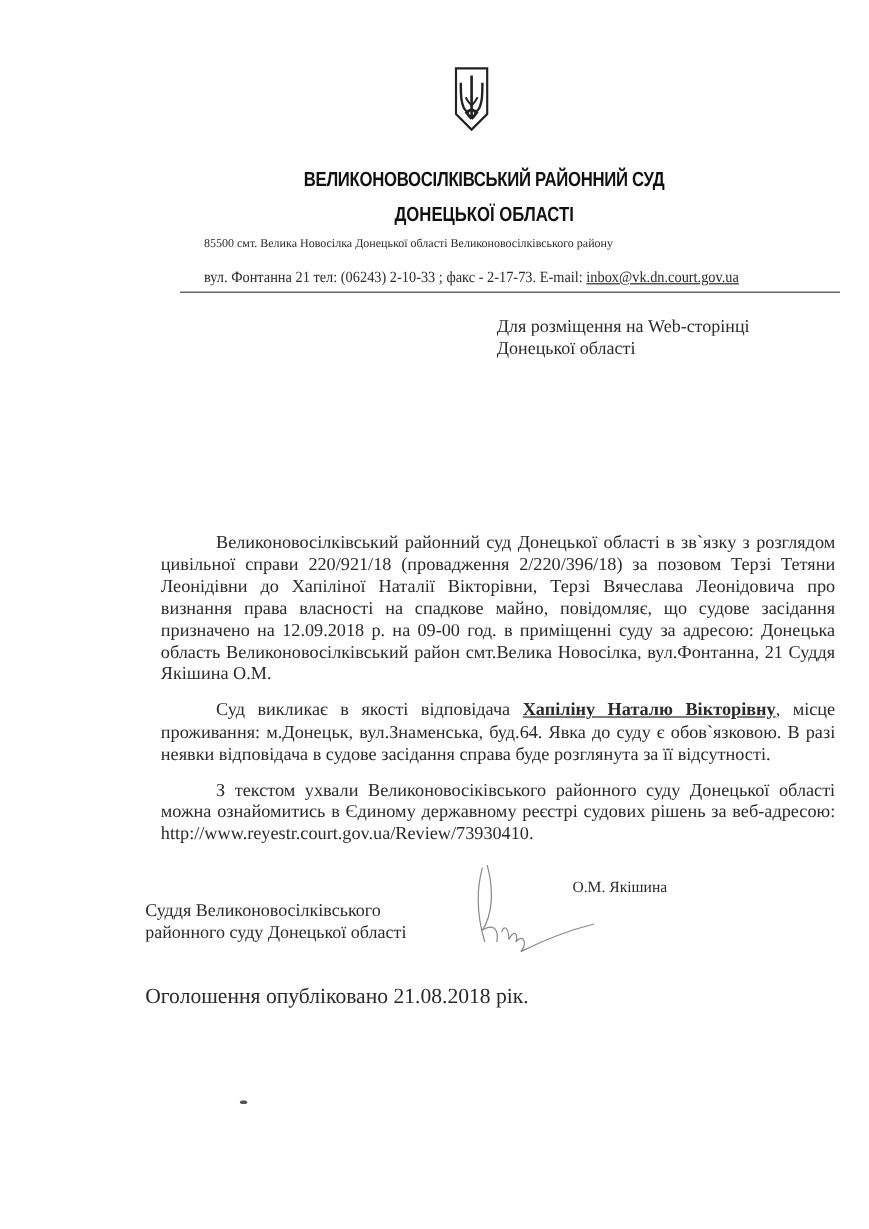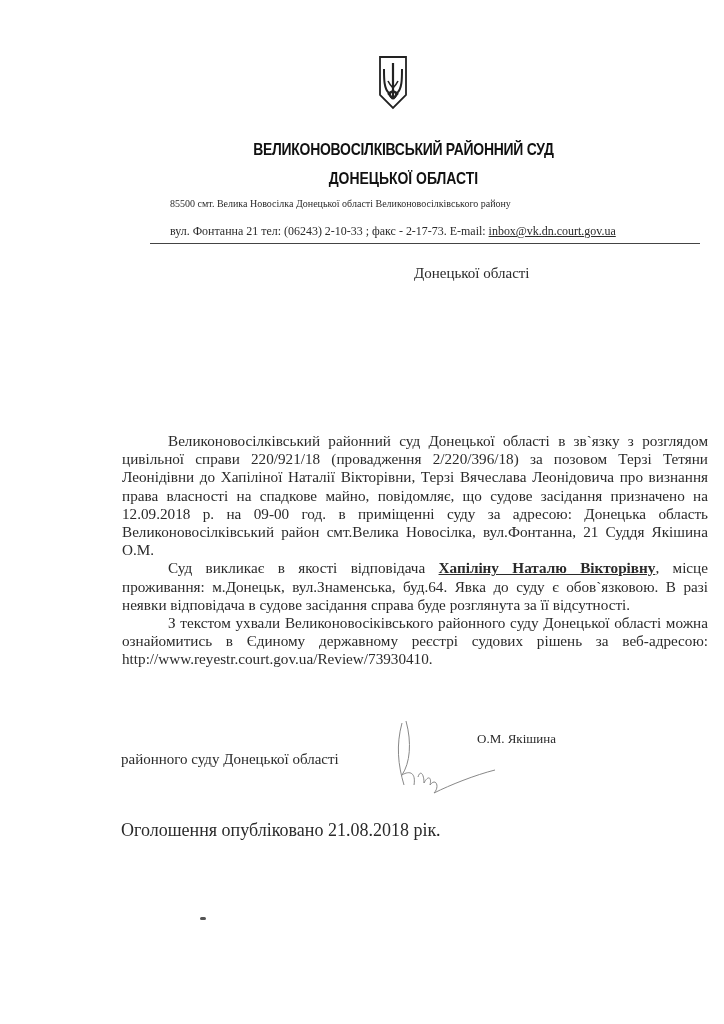--- a/index.html
+++ b/index.html
@@ -13,21 +13,21 @@
     .court-region { left: 0; width: 724px; top: 169px; text-align: center; padding-left: 80px; box-sizing: border-box;
                   font-family: "Liberation Sans", sans-serif; font-weight: bold; font-size: 17px;
                   transform: scaleX(0.82); transform-origin: 410px 0; color: #111; }
     .addr1 { left: 170px; top: 198px; font-size: 10px; white-space: nowrap; }
     .addr2 { left: 170px; top: 223px; font-size: 13px; white-space: nowrap; transform: scaleX(0.92); transform-origin: 0 0; }
     .addr2 .email { text-decoration: underline; }
     .rule { left: 150px; top: 243px; width: 550px; height: 1px; background: #444; }
     .rec { left: 414px; top: 264px; font-size: 15px; line-height: 18px; }
     .rec .bold { font-weight: bold; }
     .body-text { left: 122px; width: 586px; top: 432px; font-size: 15.2px; line-height: 18.2px; text-align: justify; }
-    .body-text p { margin: 0; text-indent: 46px; }
+    .body-text p { margin: 12px; text-indent: 46px; }
     .body-text .ul { font-weight: bold; text-decoration: underline; }
     .sig-left { left: 121px; top: 750px; font-size: 15px; line-height: 19px; }
     .sig-name { left: 477px; top: 731px; font-size: 13px; }
     .signature { left: 390px; top: 715px; width: 110px; height: 80px; }
     .published { left: 121px; top: 820px; font-size: 18px; }
     .speck { left: 200px; top: 917px; width: 6px; height: 3px; background: #555; border-radius: 2px; }
   </style>
 </head>
 <body>
 
@@ -40,31 +40,33 @@
   <circle cx="15" cy="40" r="3" fill="none" stroke="#222" stroke-width="1.4"></circle>
 </svg>
 
 <div class="abs court-name">ВЕЛИКОНОВОСІЛКІВСЬКИЙ РАЙОННИЙ СУД</div>
 <div class="abs court-region">ДОНЕЦЬКОЇ ОБЛАСТІ</div>
 <div class="abs addr1">85500 смт. Велика Новосілка Донецької області Великоновосілківського району</div>
 <div class="abs addr2"><span>вул. Фонтанна 21 тел: (06243)   2-10-33 ;  факс -  2-17-73.  E-mail: </span><span class="email">inbox@vk.dn.court.gov.ua</span></div>
 <div class="abs rule"></div>
 
 <div class="abs rec">
+  <div>Для розміщення на Web-сторінці</div>
   <div>Донецької області</div>
   <div style="height:18px"></div>
 </div>
 
 <div class="abs body-text">
   <p>Великоновосілківський районний суд Донецької області в зв`язку з розглядом цивільної справи 220/921/18 (провадження 2/220/396/18) за позовом Терзі Тетяни Леонідівни до Хапіліної Наталії Вікторівни, Терзі Вячеслава Леонідовича про визнання права власності на спадкове майно,  повідомляє, що судове засідання призначено на 12.09.2018 р. на 09-00 год. в приміщенні суду за адресою: Донецька область Великоновосілківський район смт.Велика Новосілка, вул.Фонтанна, 21 Суддя Якішина О.М.</p>
   <p><span>Суд викликає в якості відповідача </span><span class="ul">Хапіліну Наталю Вікторівну</span><span>, місце проживання: м.Донецьк, вул.Знаменська, буд.64. Явка до суду є обов`язковою. В разі неявки відповідача в судове засідання справа буде розглянута за її відсутності.</span></p>
   <p>З текстом ухвали Великоновосіківського районного суду  Донецької області  можна ознайомитись в Єдиному державному реєстрі судових рішень за веб-адресою: http://www.reyestr.court.gov.ua/Review/73930410.</p>
 </div>
 
 <div class="abs sig-left">
+  <div>Суддя Великоновосілківського</div>
   <div>районного суду Донецької області</div>
 </div>
 
 <svg class="abs signature" viewBox="0 0 110 80">
   <path d="M12 8 C6 30 8 50 14 70 M16 6 C22 28 20 48 12 60 C20 55 26 58 24 70 M28 62 C30 55 34 58 34 68 C38 60 42 62 40 70 C46 62 50 72 44 78 C60 70 85 60 105 55" stroke="#888" stroke-width="1" fill="none"></path>
 </svg>
 
 <div class="abs sig-name">О.М. Якішина</div>
 
 <div class="abs published">Оголошення опубліковано 21.08.2018 рік.</div>

